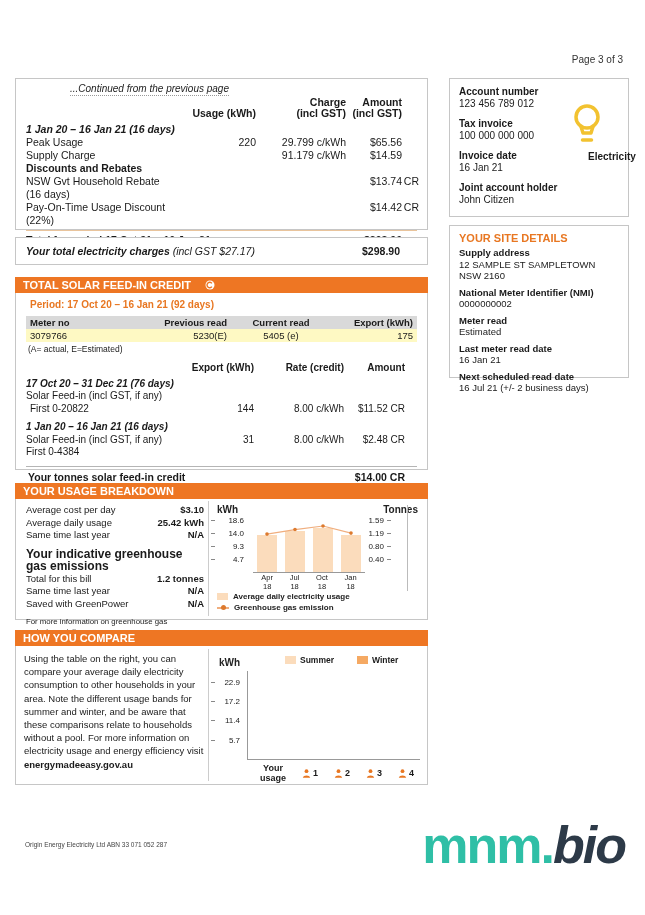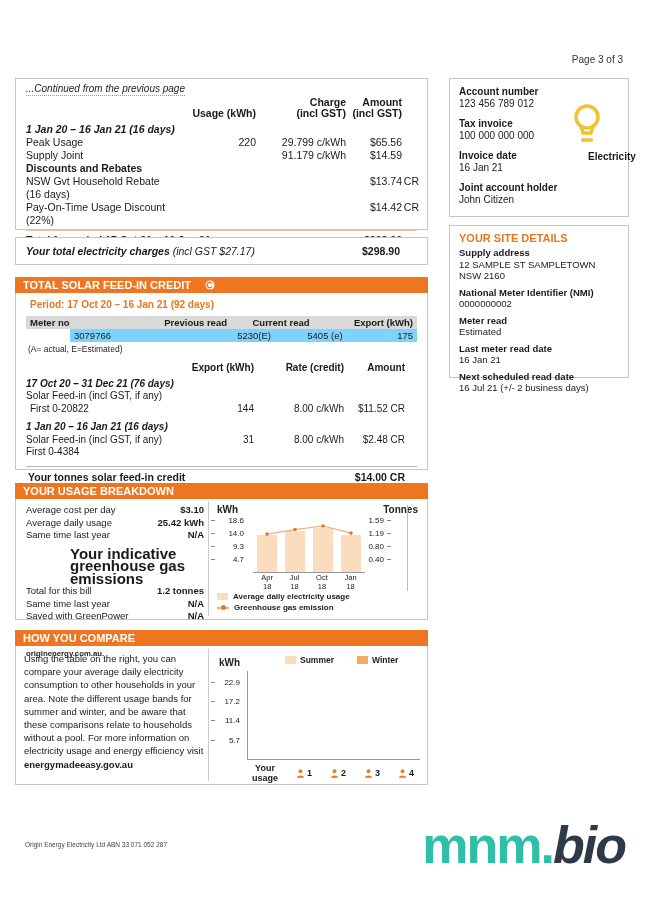--- a/index.html
+++ b/index.html
@@ -10,21 +10,21 @@
   
   .box{border:1px solid #c6c6c6;box-sizing:border-box;background:#fff;}
   .hdrbar{position:absolute;left:15px;width:413px;height:16px;background:#EE7623;color:#fff;
           font-weight:bold;font-size:11px;display:flex;align-items:center;padding:0 8px;box-sizing:border-box;}
   .r{text-align:right;}
   .b{font-weight:bold;}
   .i{font-style:italic;}
 
   
   .boxA{position:absolute;left:15px;top:78px;width:413px;height:152px;padding:4px 10px;}
-  .contnote{font-size:10px;font-style:italic;color:#222;}
+  .contnote{font-size:10px;font-style:italic;color:#222;margin-left:44px;}
   .contnote span{border-bottom:1px dotted #999;padding-bottom:1px;}
   .cg{display:grid;grid-template-columns:150px 80px 90px 56px 17px;font-size:10.5px;line-height:13px;}
   .cg.head{line-height:11px;align-items:end;font-weight:bold;margin-top:3px;margin-bottom:4px;}
   .totrow{border-top:1px solid #e9c49c;margin-top:3px;padding-top:3px;font-weight:bold;}
   .boxB{position:absolute;left:15px;top:237px;width:413px;height:28px;display:flex;align-items:center;padding:0 10px;font-size:10.5px;}
   .boxB .lblgrp{flex:1;}
   .boxB .amt{width:56px;text-align:right;font-weight:bold;margin-right:17px;}
 
   
   .acct{position:absolute;left:449px;top:78px;width:180px;height:139px;padding:7px 9px;}
@@ -37,37 +37,37 @@
   .site .lbl{font-size:9.5px;line-height:11.5px;}
   .site .val{font-size:9.5px;line-height:11.5px;margin-bottom:5px;}
 
   
   .solar-hdr{top:277px;}
   .solar-hdr .sicon{margin-left:14px;display:inline-flex;}
   .solar-box{position:absolute;left:15px;top:293px;width:413px;height:177px;border:1px solid #c6c6c6;border-top:none;box-sizing:border-box;padding:4px 10px;font-size:10px;}
   .period{color:#E87722;font-weight:bold;font-size:10px;margin:2px 0 6px 4px;}
   .sg1{display:grid;grid-template-columns:110px 95px 100px 1fr;font-size:9.5px;line-height:13px;}
   .sg1.h{background:#d9d9d9;font-weight:bold;}
-  .sg1.d{background:#7dd3fc;margin-left:44px;}
+  .sg1.d{background:#fef9c3;}
   .sg1 div{padding:0 4px;}
   .fnote{font-size:8.5px;margin:2px 0 8px 2px;color:#222;}
   .sg2{display:grid;grid-template-columns:150px 90px 90px 1fr;font-size:10px;line-height:12.5px;}
   .sg2 .r{padding-right:12px;}
   .sg2.hd{font-weight:bold;margin-bottom:3px;}
   .blk{margin-top:6px;}
   .soltot{border-top:1px solid #b5b5b5;margin-top:7px;padding:4px 12px 0 2px;display:flex;font-size:10.5px;font-weight:bold;}
   .soltot .sp{flex:1;}
 
   
   .usage-hdr{top:483px;}
   .usage-box{position:absolute;left:15px;top:499px;width:413px;height:121px;border:1px solid #c6c6c6;border-top:none;box-sizing:border-box;padding:5px 0 0 10px;}
   .stats{width:178px;}
   .stat{display:flex;justify-content:space-between;font-size:9.5px;line-height:12.5px;}
   .stat .v{font-weight:bold;}
-  .ghghead{font-weight:bold;font-size:15px;line-height:12.5px;margin-top:6px;margin-left:44px;}
+  .ghghead{font-weight:bold;font-size:12px;line-height:12.5px;margin-top:6px;}
   .ubfoot{font-size:7.8px;line-height:9.5px;margin-top:7px;color:#222;}
 
   
   .c1{position:absolute;left:192px;top:2px;width:213px;height:115px;border-left:1px solid #ccc;}
   .c1 .vline{position:absolute;left:198px;top:4px;height:86px;width:1px;background:#bbb;}
   .axlbl{position:absolute;font-size:10px;font-weight:bold;color:#222;}
   .c1plot{position:absolute;left:44px;top:13px;width:112px;height:58px;border-bottom:1px solid #999;}
   .c1bars{display:flex;height:100%;align-items:flex-end;justify-content:space-around;}
   .c1bar{width:20px;background:#FBDCBC;}
   .c1svg{position:absolute;left:0;top:0;overflow:visible;}
@@ -130,21 +130,21 @@
       <div class="b i">1 Jan 20 – 16 Jan 21 (16 days)</div>
     </div>
     <div class="cg">
       <div>Peak Usage</div>
       <div class="r">220</div>
       <div class="r">29.799 c/kWh</div>
       <div class="r">$65.56</div>
       <div></div>
     </div>
     <div class="cg">
-      <div>Supply Joint</div>
+      <div>Supply Charge</div>
       <div></div>
       <div class="r">91.179 c/kWh</div>
       <div class="r">$14.59</div>
       <div></div>
     </div>
     <div class="cg">
       <div class="b">Discounts and Rebates</div>
     </div>
     <div class="cg">
       <div>NSW Gvt Household Rebate (16 days)</div>
@@ -389,21 +389,21 @@
               <div style="width: 13px; height: 59.6154%; background: rgb(251, 220, 188);"></div>
               <div style="width: 13px; height: 63.0769%; background: rgb(245, 169, 99);"></div>
             </div>
             <div class="grp">
               <div style="width: 13px; height: 74.6154%; background: rgb(251, 220, 188);"></div>
               <div style="width: 13px; height: 81.5385%; background: rgb(245, 169, 99);"></div>
             </div>
           </div>
       </div>
       <div class="c2x" id="c2x">
-          <div class="xl" style="display: block;">Your<br>usage</div>
+          <div class="xl" style="display: block; margin-left: 8px;">Your<br>usage</div>
           <div class="xl">
             <svg width="9" height="9" viewBox="0 0 9 9">
               <circle cx="4.5" cy="2.2" r="1.9" fill="#E87722"></circle>
               <path d="M0.8 8.8 C1.5 5.6 7.5 5.6 8.2 8.8 Z" fill="#E87722"></path>
             </svg>
             <span>1</span>
           </div>
           <div class="xl">
             <svg width="9" height="9" viewBox="0 0 9 9">
               <circle cx="4.5" cy="2.2" r="1.9" fill="#E87722"></circle>

